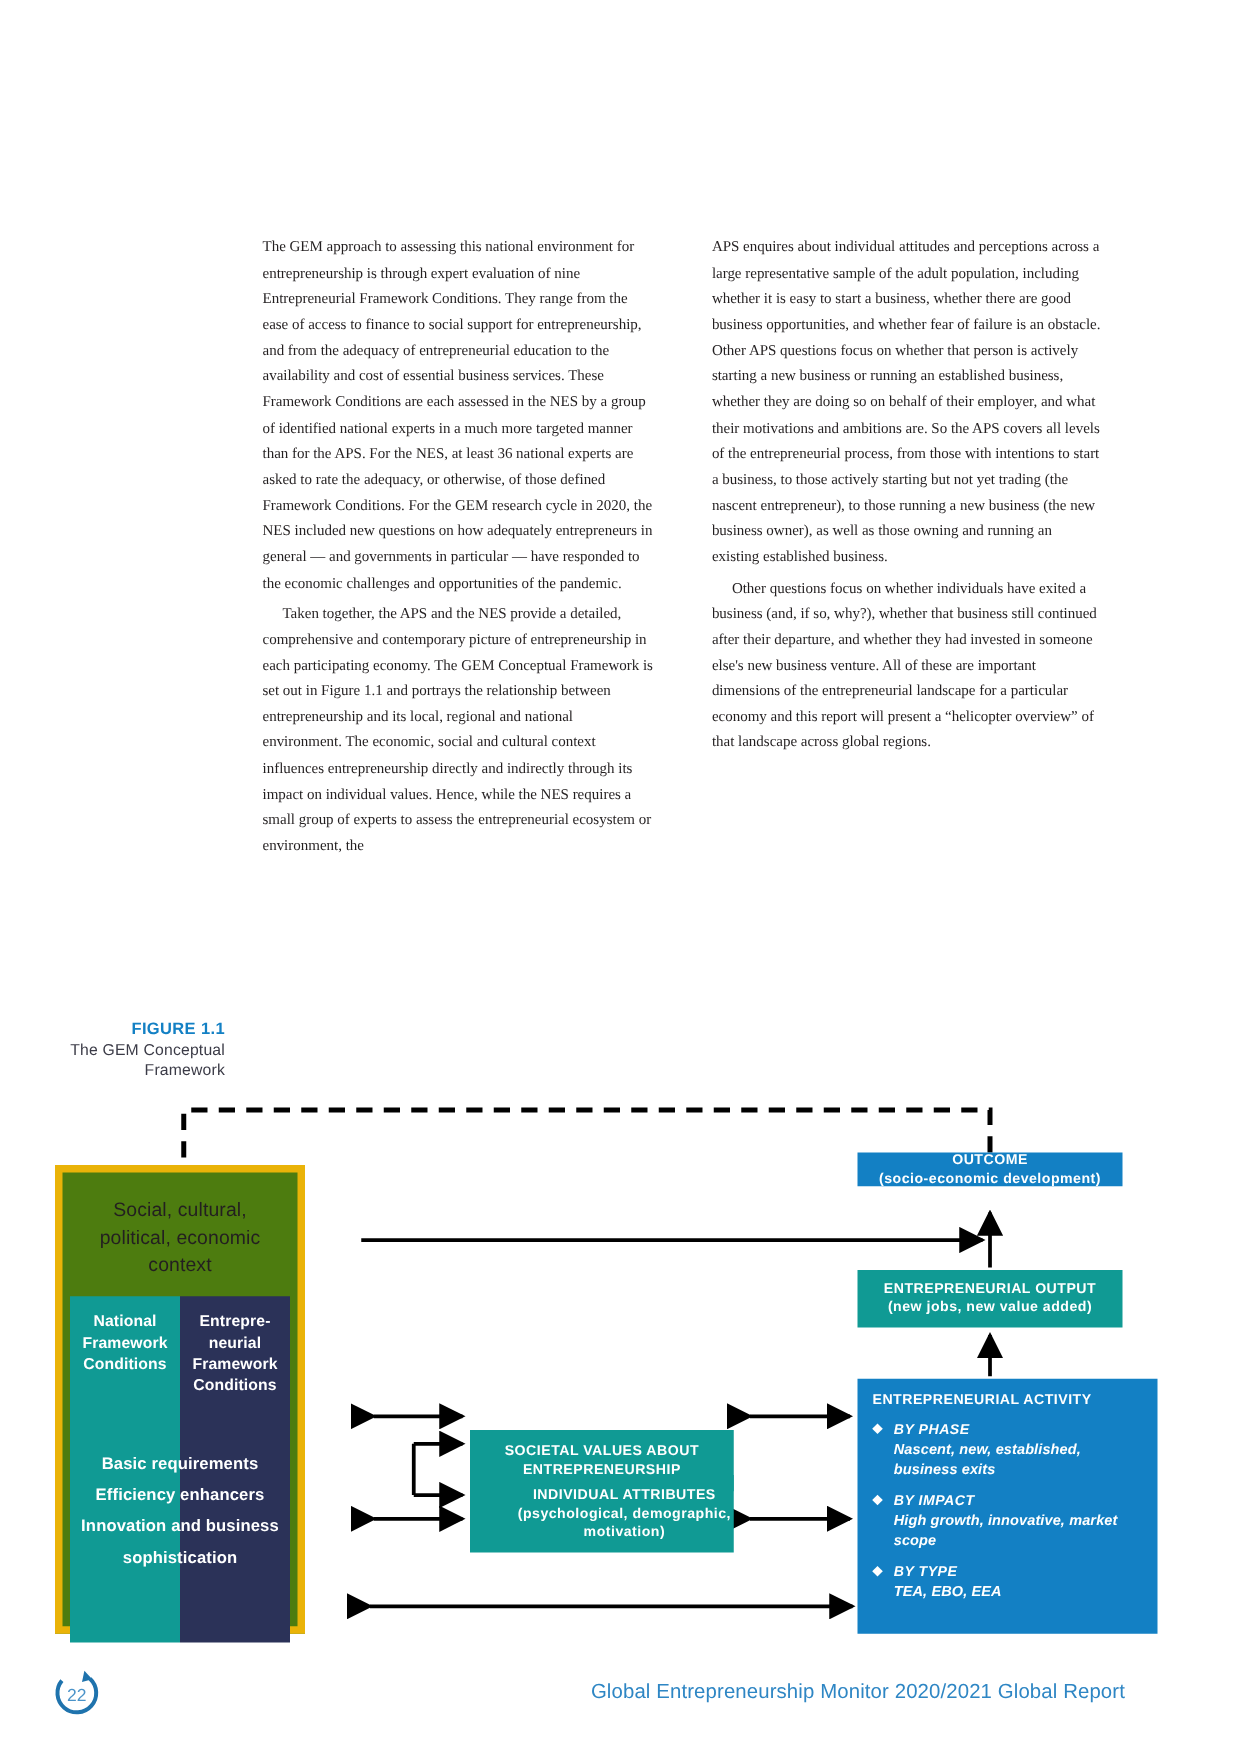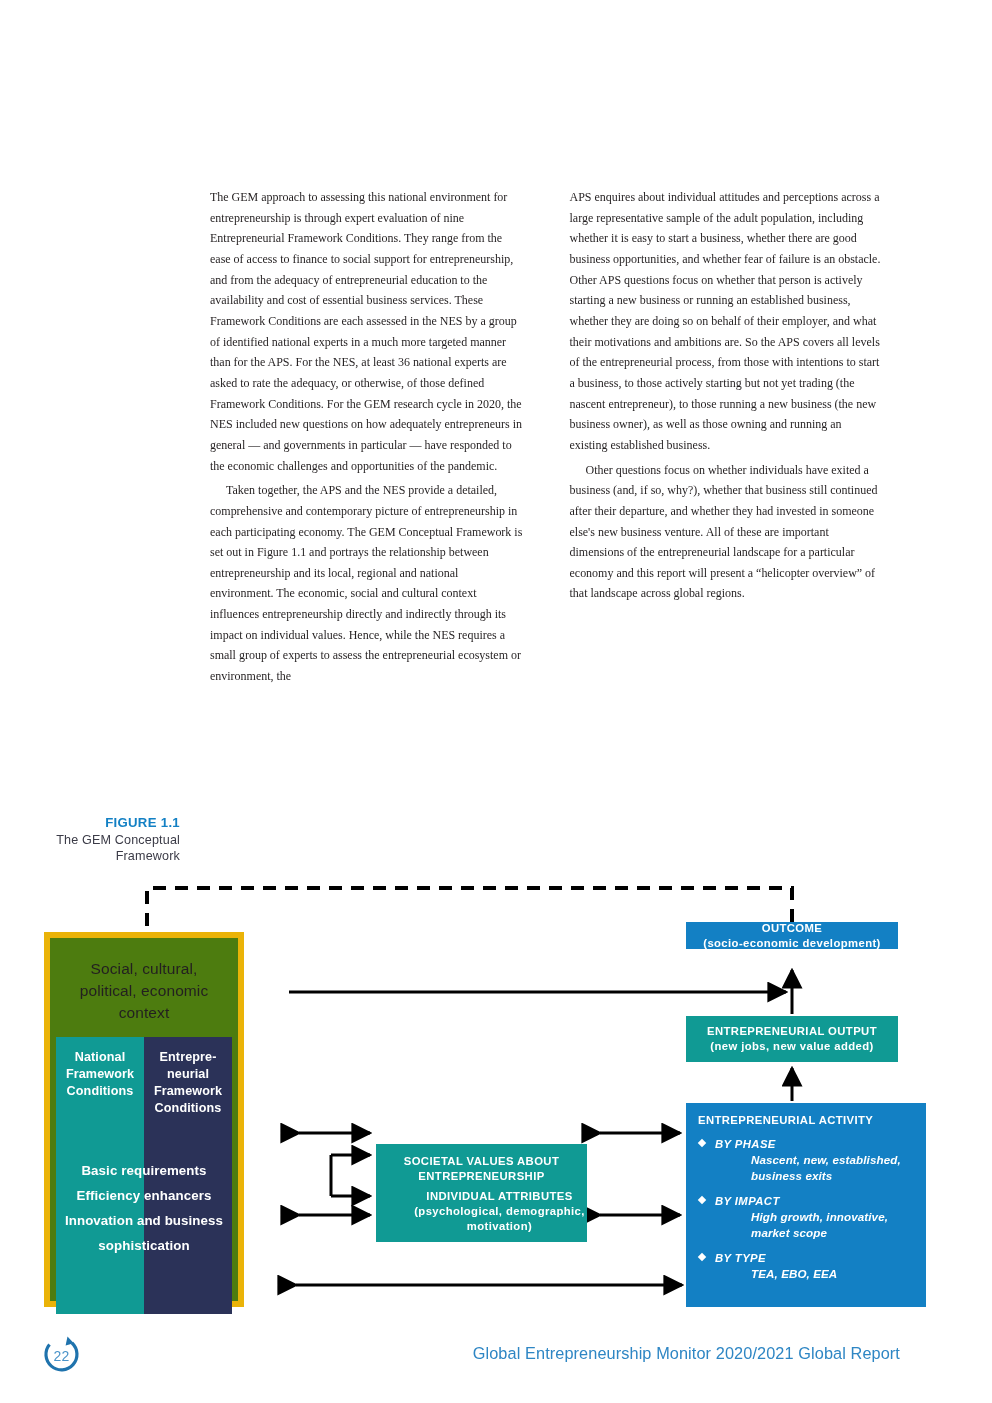--- a/index.html
+++ b/index.html
@@ -171,21 +171,21 @@
   .act-group { margin-bottom: 11px; position: relative; padding-left: 17px; font-style: italic; }
   .act-group:last-child { margin-bottom: 0; }
   .act-bullet {
     position: absolute;
     left: 1px; top: 3px;
     width: 6px; height: 6px;
     background: #ffffff;
     transform: rotate(45deg);
   }
   .act-head { font-size: 11.3px; letter-spacing: 0.4px; line-height: 15px; }
-  .act-sub { font-size: 11.6px; letter-spacing: 0.1px; line-height: 15.5px; margin-left: 36px; }
+  .act-sub { font-size: 11.6px; letter-spacing: 0.1px; line-height: 15.5px; }
 
   
   .footer {
     position: absolute;
     left: 0;
     top: 1332px;
     width: 992px;
     height: 60px;
     text-align: center;
   }

